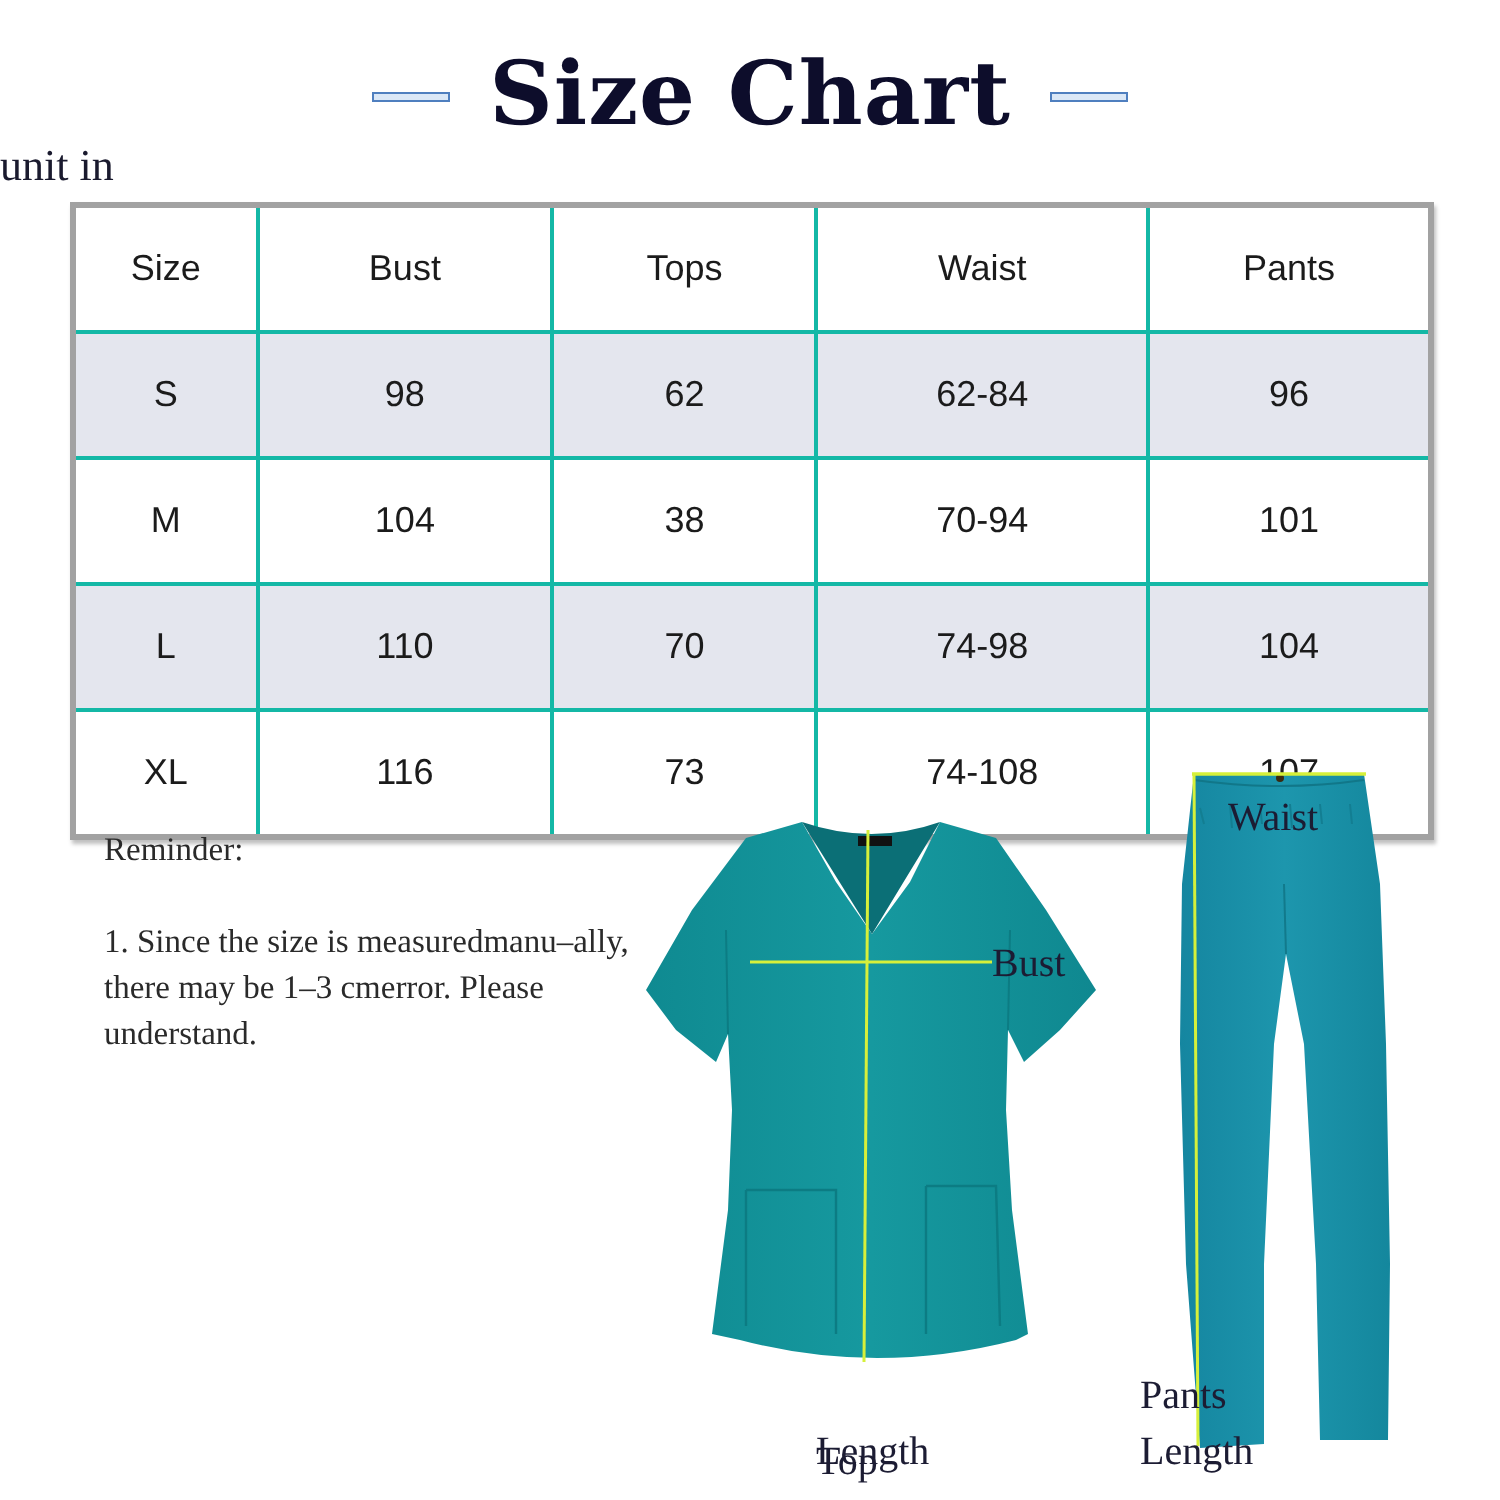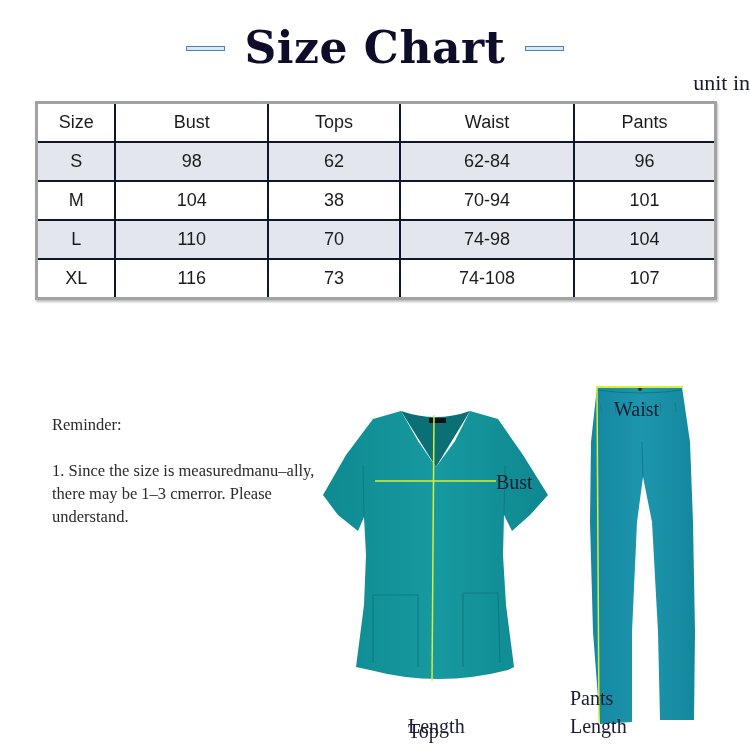--- a/index.html
+++ b/index.html
@@ -1,24 +1,24 @@
 <!DOCTYPE html>
 <html><head>
 <meta charset="utf-8">
 <style>
   html, body { margin:0; padding:0; }
   body { width:750px; height:750px; background:#ffffff; position:relative; overflow:hidden; font-family:"Liberation Serif", serif; }
 
   .title-wrap { position:absolute; left:0; top:18px; width:750px; text-align:center; }
   .title { display:inline-block; font-family:"DejaVu Serif", serif; font-weight:bold; font-size:44px; color:#0d0d2b; letter-spacing:0.5px; vertical-align:middle; line-height:60px; }
   .deco { display:inline-block; width:37px; height:3px; border:1px solid #4f7fbf; background:#dbe8f7; vertical-align:middle; margin:0 16px; }
-  .subtitle { position:absolute; left:0; top:70px; width:750px; text-align:right; font-size:22px; color:#1a1a2e; font-family:"Liberation Serif", serif; }
+  .subtitle { position:absolute; left:0; top:70px; width:750px; text-align:left; font-size:22px; color:#1a1a2e; font-family:"Liberation Serif", serif; }
 
   table.sizes { position:absolute; left:35px; top:101px; width:682px; border-collapse:collapse; border:3px solid #a2a2a2; box-shadow:1px 2px 2px rgba(0,0,0,0.25); font-family:"Liberation Sans", sans-serif; }
-  table.sizes td, table.sizes th { border:2px solid #0f172a; text-align:center; font-size:18px; color:#1b1b1b; height:37px; padding:0;margin-top:20px; }
+  table.sizes td, table.sizes th { border:2px solid #14b8a6; text-align:center; font-size:18px; color:#1b1b1b; height:37px; padding:12px;margin-top:20px; }
   table.sizes th { font-weight:normal; background:#ffffff; font-size:18px; }
   table.sizes tr.shade td { background:#e4e6ee; }
   table.sizes tr.plain td { background:#ffffff; }
   .c0{width:77px}.c1{width:152px}.c2{width:131px}.c3{width:174px}.c4{width:140px}
 
   .reminder { position:absolute; left:36px; top:413px; width:285px; font-size:16.5px; line-height:23px; color:#2a2a2a; font-family:"Liberation Serif", serif; }
   .reminder p { margin:0 0 23px 16px; }
 
   .garment-label { position:absolute; font-size:20px; color:#1c1c33; font-family:"Liberation Serif", serif; line-height:28px; }
 </style>

